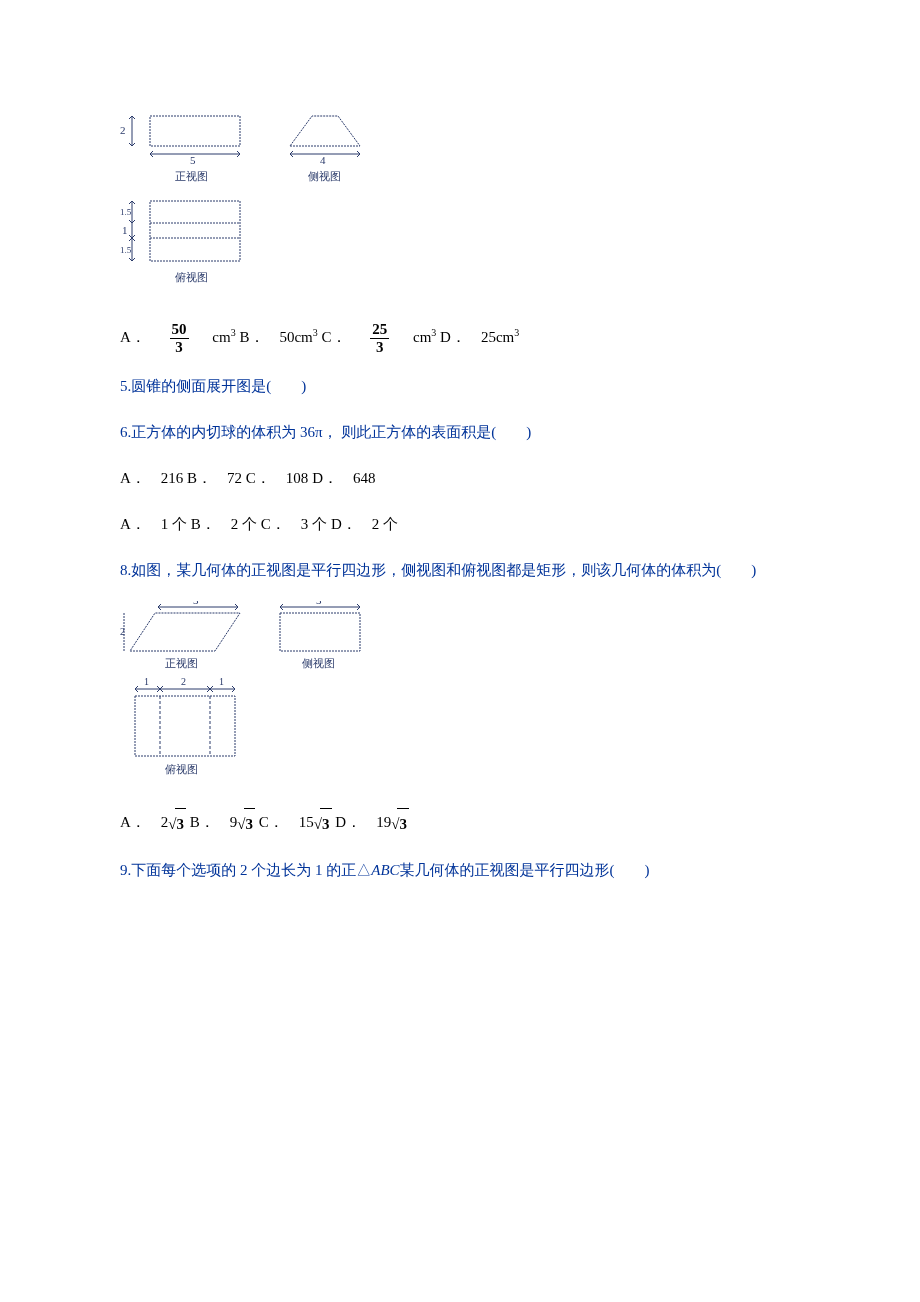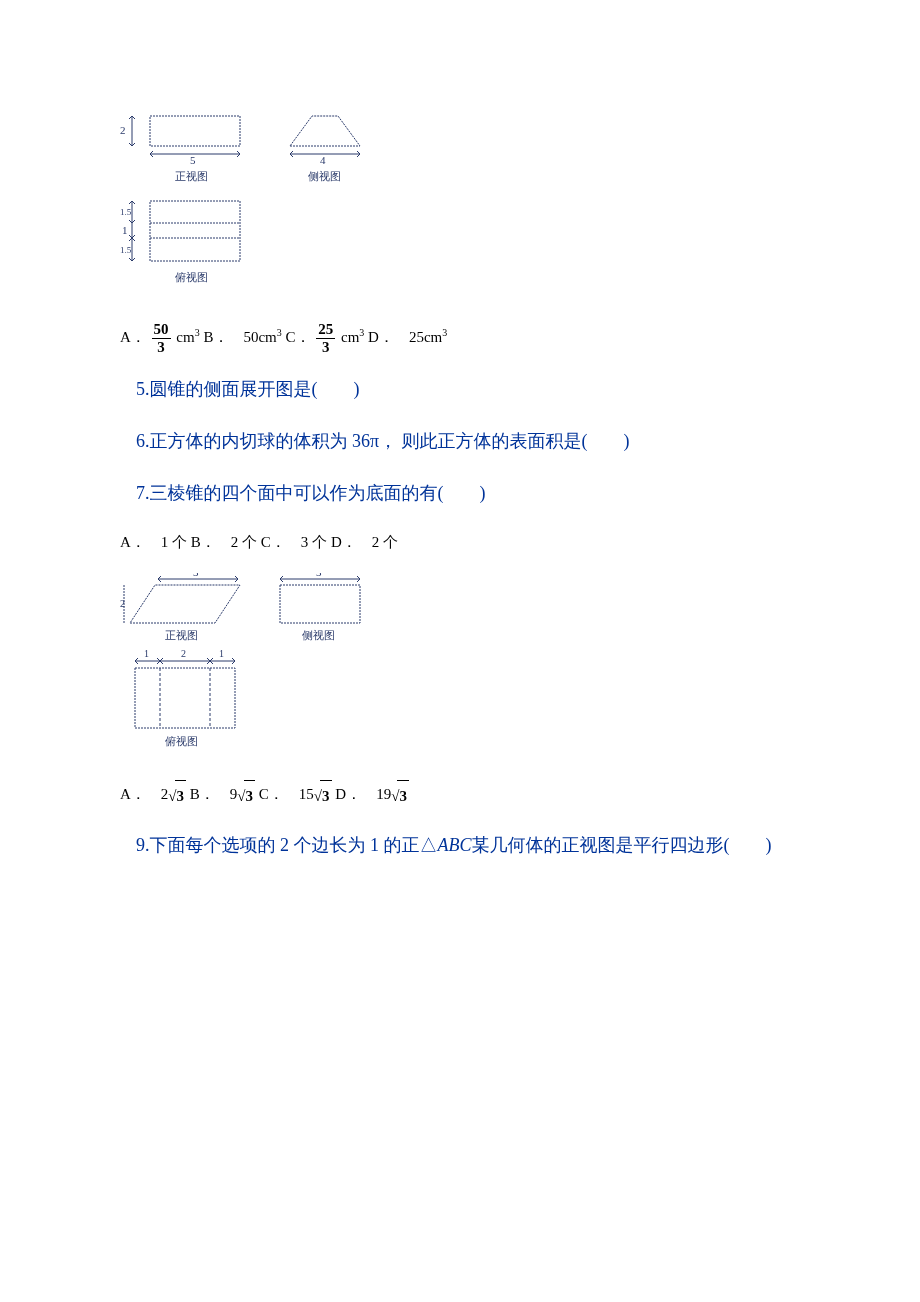--- a/index.html
+++ b/index.html
@@ -9,42 +9,42 @@
     font-family: "SimSun", "宋体", serif;
     width: 920px;
   }
   .page {
     padding: 100px 120px 60px 120px;
     box-sizing: border-box;
     width: 920px;
   }
   .blue { color: #003399; }
   .qtext {
-    font-size: 18px;
+    font-size: 15px;
     line-height: 2.0;
-    margin: 16px 16px;
+    margin: 16px 0;
   }
   .options {
     font-size: 15px;
     line-height: 2.0;
     margin: 16px 0;
     color: #000;
   }
   .figure {
     margin: 6px 0 10px 0;
   }
   .figure svg { display: block; }
   .frac {
     display: inline-block;
     vertical-align: middle;
     text-align: center;
     font-family: "Times New Roman", serif;
     font-weight: bold;
     line-height: 1;
-    margin: 0 2px;
+    margin: 0 20px;
   }
   .frac .num { display:block; padding: 0 2px 1px 2px; border-bottom: 1px solid #000; }
   .frac .den { display:block; padding: 1px 2px 0 2px; }
   .sup { font-size: 10px; vertical-align: super; }
   .sqrt {
     display: inline-block;
     vertical-align: middle;
     font-family: "Times New Roman", serif;
     font-weight: bold;
   }
@@ -133,29 +133,35 @@
       <span class="num">25</span>
       <span class="den">3</span>
     </span>
     <span>cm</span><span class="sup">3</span>
     <span>D．</span>　<span>25cm</span><span class="sup">3</span>
   </div>
 
   <div class="qtext blue">5.圆锥的侧面展开图是(　　)</div>
 
   <div class="qtext blue">6.正方体的内切球的体积为 36π， 则此正方体的表面积是(　　)</div>
-
-  <div class="qtext blue">7.三棱锥的四个面中可以作为底面的有(　　)</div>
+  <div class="options">
+    <span>A．　216</span>
+    <span>B．　72</span>
+    <span>C．　108</span>
+    <span>D．　648</span>
+  </div>
+
   <div class="options">
     <span>A．　1 个</span>
     <span>B．　2 个</span>
     <span>C．　3 个</span>
     <span>D．　2 个</span>
   </div>
 
+  <div class="qtext blue">8.如图，某几何体的正视图是平行四边形，侧视图和俯视图都是矩形，则该几何体的体积为(　　)</div>
 
   <div class="figure">
     <svg width="280" height="190" viewBox="0 0 280 190">
       <g stroke="#2a3a6a" stroke-width="1" fill="none">
 
         <polygon points="10,50 95,50 120,12 35,12" stroke-dasharray="2,1"></polygon>
 
         <line x1="38" y1="6" x2="118" y2="6"></line>
         <line x1="41" y1="3" x2="38" y2="6"></line>
           <line x1="41" y1="9" x2="38" y2="6"></line>

